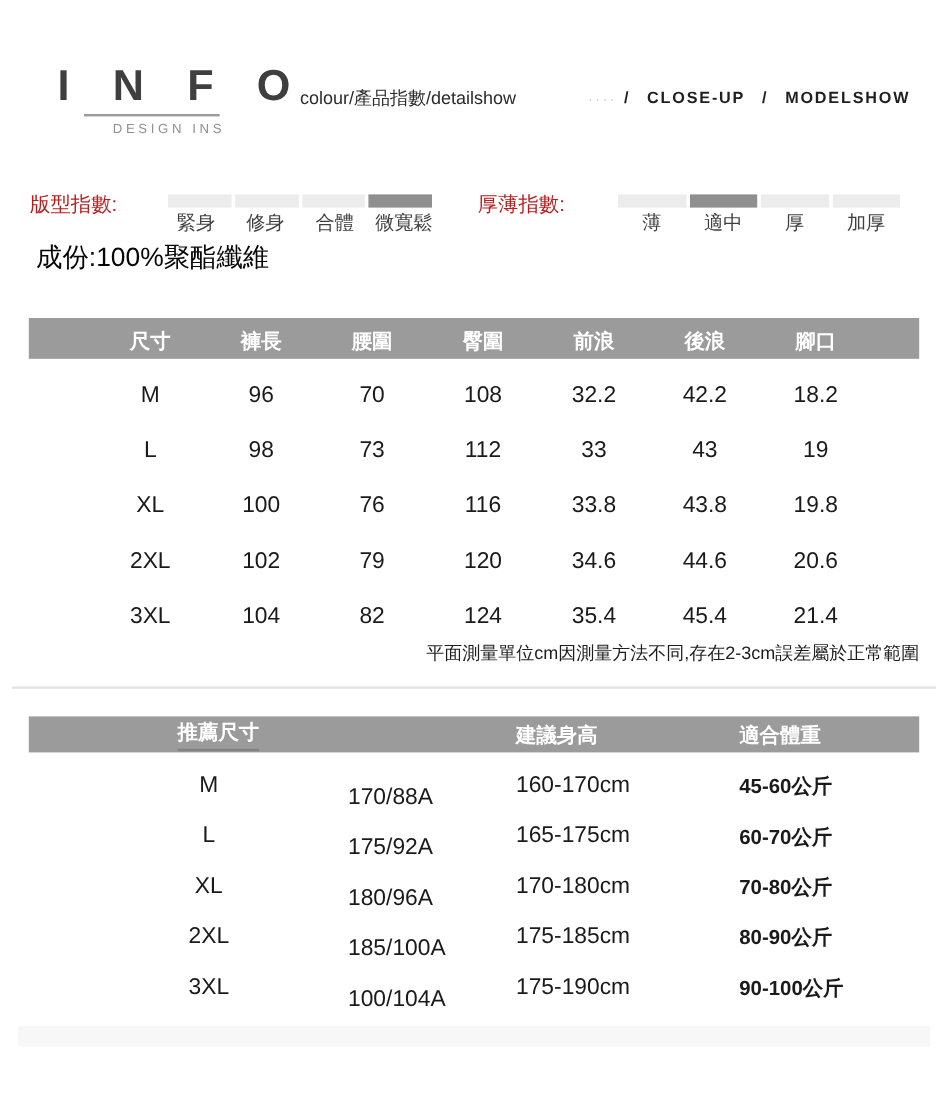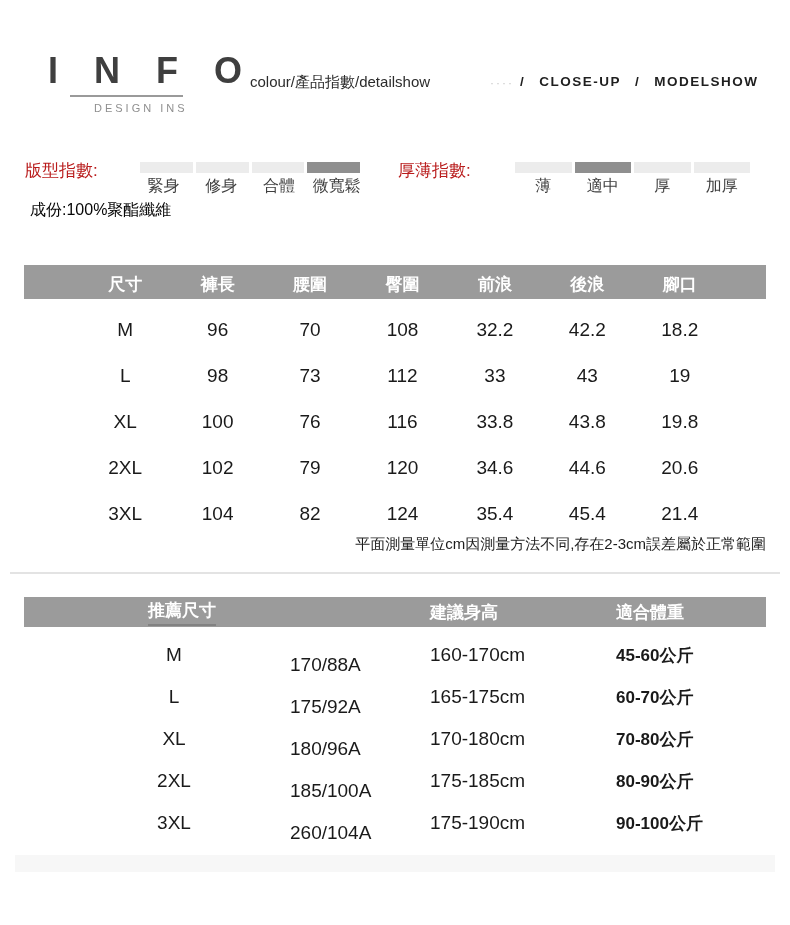--- a/index.html
+++ b/index.html
@@ -19,21 +19,21 @@
              font-size:13.5px;font-weight:700;letter-spacing:1.5px;color:#1f1f1f;}
 
   
   .idx-label{position:absolute;font-size:17px;color:#b91c1c;}
   .seg-bar{position:absolute;display:flex;gap:3px;height:11px;}
   .seg-bar .seg{flex:1;background:var(--seg-inactive,#ececec);}
   .seg-bar .seg.active{background:var(--seg-active,#8f8f8f);}
   .seg-labels{position:absolute;display:flex;gap:3px;}
   .seg-labels span{flex:1;text-align:center;font-size:16px;color:#3f3f3f;white-space:nowrap;}
 
-  .composition{position:absolute;left:30px;top:200px;font-size:16px;font-weight:500;color:#060606;}
+  .composition{position:absolute;left:30px;top:200px;font-size:22px;font-weight:500;color:#060606;}
 
   
   .t1{position:absolute;left:24px;top:265px;width:742px;}
   .t1-row{display:grid;grid-template-columns:repeat(7,1fr);padding:4px 40px 0 55px;align-items:center;}
   .t1-head{height:30px;background:var(--bar,#9b9b9b);color:#fff;font-size:17px;font-weight:700;}
   .t1-head div{text-align:center;}
   .t1-body .t1-row{height:42px;font-size:19px;color:#1a1a1a;}
   .t1-body{margin-top:6px;}
   .t1-body div{text-align:center;}
 
@@ -197,21 +197,21 @@
         <div class="c4">70-80公斤</div>
       </div>
       <div class="t2-row">
         <div class="c1">2XL</div>
         <div class="c2">185/100A</div>
         <div class="c3">175-185cm</div>
         <div class="c4">80-90公斤</div>
       </div>
       <div class="t2-row">
         <div class="c1">3XL</div>
-        <div class="c2">260/104A</div>
+        <div class="c2">100/104A</div>
         <div class="c3">175-190cm</div>
         <div class="c4">90-100公斤</div>
       </div>
     </div>
   </div>
 
   <div class="bottom-bar"></div>
 </div>
 
 </body></html>

